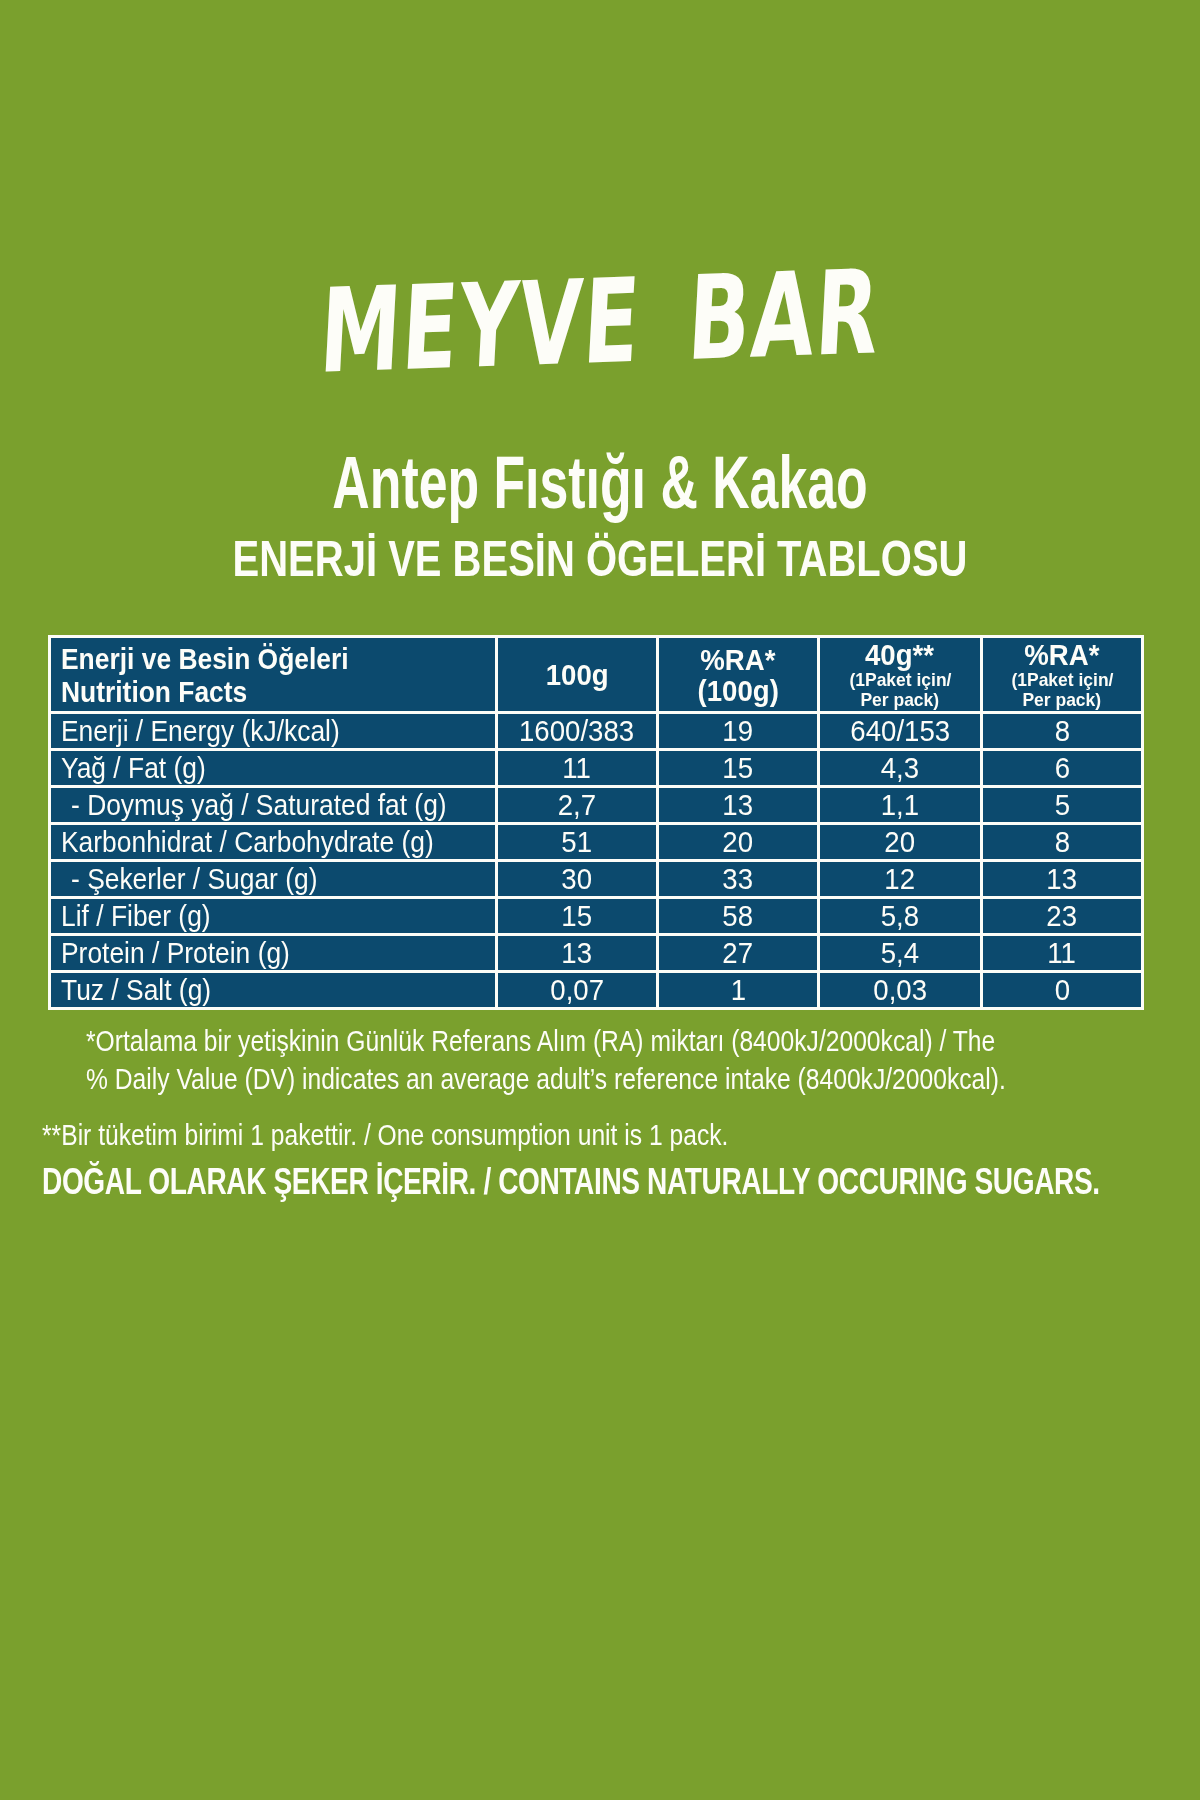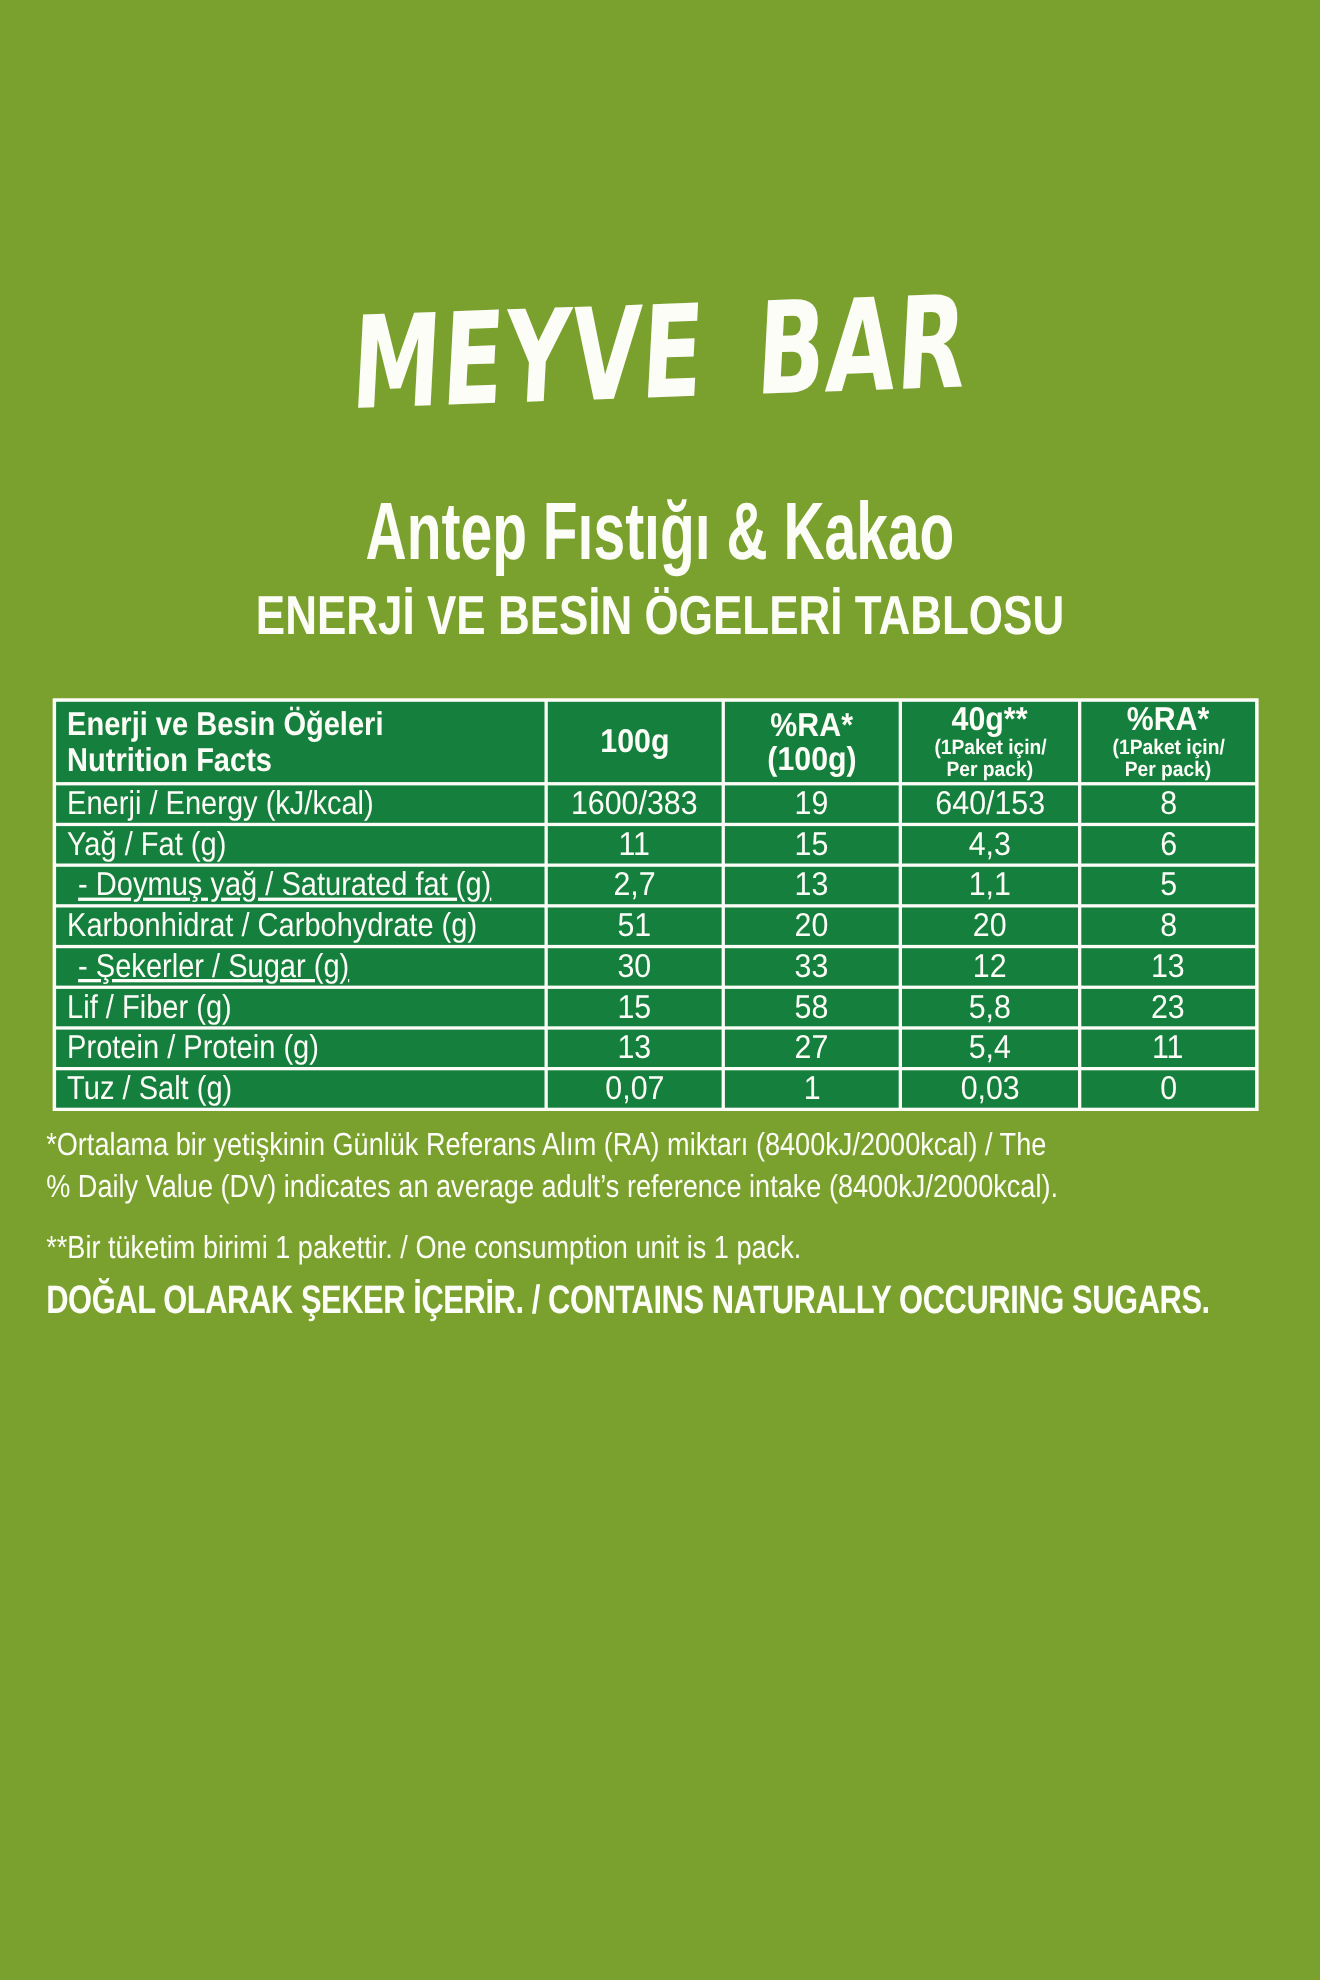--- a/index.html
+++ b/index.html
@@ -40,27 +40,27 @@
     position:absolute; top:635px; left:48px;
     display:grid;
     grid-template-columns:444px 158px 158px 160px 158px;
     grid-template-rows:73px repeat(8, 34px);
     gap:3px;
     background:#fdfdf8;
     border:3px solid #fdfdf8;
   }
   .row { display:contents; }
   .cell {
-    background:#15803d;
+    background:#0c4a6e;
     display:flex; align-items:center; justify-content:center;
     flex-direction:column;
     overflow:hidden;
   }
   .cell.left { align-items:flex-start; justify-content:center; padding-left:10px; }
-  .cell.left.indent { padding-left:20px;text-decoration:underline; }
+  .cell.left.indent { padding-left:20px; }
 
   .h-line {
     font-weight:bold; font-size:30px; line-height:33px;
     transform:scaleX(0.88); transform-origin:left center;
     white-space:nowrap;
   }
   .h-main { font-weight:bold; font-size:30px; line-height:31px; white-space:nowrap;
             transform:scaleX(0.92); }
   .h-sub  { font-weight:bold; font-size:19px; line-height:20px; white-space:nowrap;
             transform:scaleX(0.92); }
@@ -71,21 +71,21 @@
     white-space:nowrap;
   }
   .val { font-size:30px; line-height:32px; transform:scaleX(0.92); white-space:nowrap; }
 
   
   .footnote { position:absolute; left:42px; font-size:29px; line-height:38px; }
   .footnote .fline {
     white-space:nowrap;
     transform:scaleX(0.85); transform-origin:left top;
   }
-  .footnote-1 { top:1022px; }
+  .footnote-1 { top:1022px;margin-left:44px; }
   .footnote-2 { top:1116px;text-align:right; }
   .sugars-notice {
     position:absolute; left:42px; top:1162px;
     font-weight:bold; font-size:36px; line-height:40px;
     letter-spacing:-0.5px; white-space:nowrap;
     transform:scaleX(0.78); transform-origin:left top;
   }
 </style>
 </head>
 <body style="background: rgb(122, 160, 45);">

